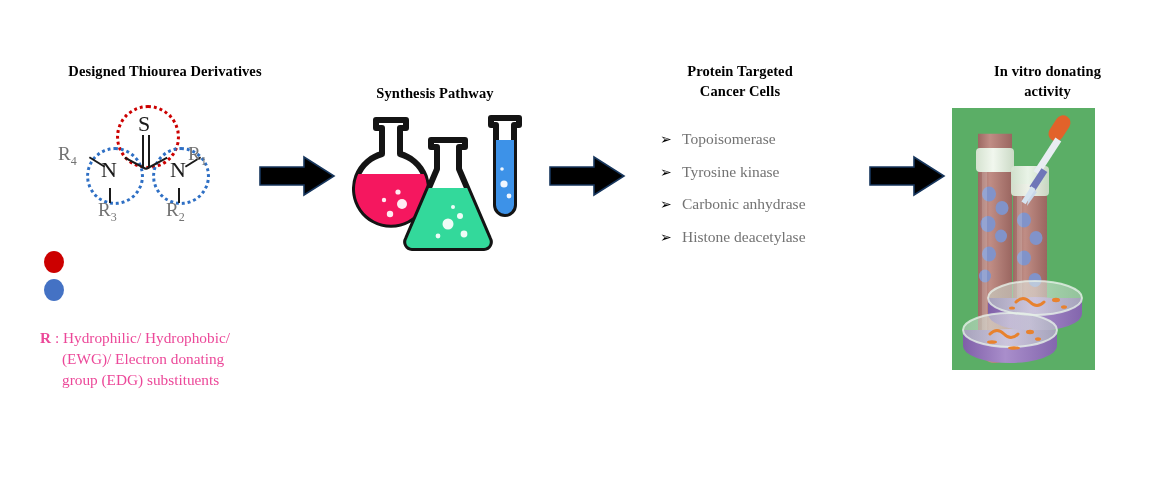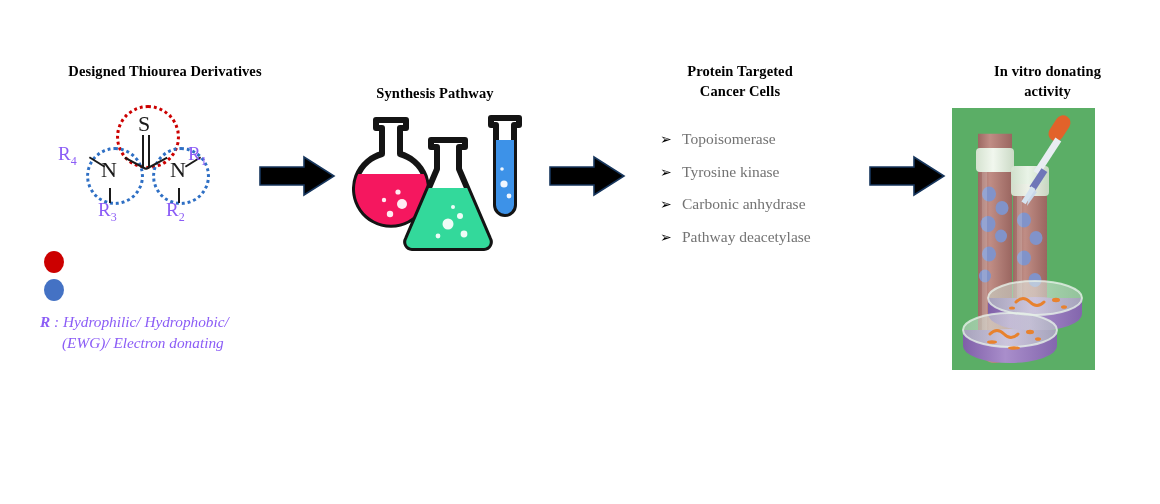--- a/index.html
+++ b/index.html
@@ -15,36 +15,36 @@
   }
 
   
   #p1-title{left:20px;top:62px;width:290px;}
   #struct{position:absolute;left:60px;top:105px;width:190px;height:120px;}
   .atom{
     position:absolute;font-family:"Liberation Serif",serif;font-size:22px;
     color:#1a1a1a;font-weight:500;
   }
   .rlabel{
-    position:absolute;font-family:"Liberation Serif",serif;font-size:19px;color:#8b5cf6;
+    position:absolute;font-family:"Liberation Serif",serif;font-size:19px;color:#737373;
   }
   .rlabel sub{font-size:12px;}
   .dcircle{position:absolute;border-radius:50%;}
   .dc-red{border:3.4px dotted #CC0000;}
   .dc-blue{border:3.4px dotted #2E6FC4;}
   .bondline{position:absolute;background:#1a1a1a;}
 
   
   .legrow{position:absolute;display:flex;align-items:center;}
   .legdot{width:20px;height:22px;border-radius:50%;flex:0 0 auto;}
   .legtxt{font-size:15.5px;color:#000;margin-left:11px;white-space:nowrap;}
 
   #rdesc{
-    position:absolute;left:40px;top:312px;width:258px;
-    font-size:15.3px;color:#8b5cf6;line-height:1.36;font-style:italic;
+    position:absolute;left:40px;top:328px;width:258px;
+    font-size:15.3px;color:#ec4899;line-height:1.36;
   }
   #rdesc b{font-weight:bold;}
   #rdesc .ind{display:block;padding-left:22px;}
 
   
   .arrow{position:absolute;}
 
   
   #p2-title{left:330px;top:54px;width:210px;margin-top:30px;}
   #flasks{position:absolute;left:352px;top:112px;width:180px;height:152px;}
@@ -95,20 +95,21 @@
 <div class="legrow" style="left:44px;top:251px;">
   <span class="legdot" style="background:#CC0000;"></span>
 </div>
 <div class="legrow" style="left:44px;top:279px;">
   <span class="legdot" style="background:#4472C4;"></span>
 </div>
 
 <div id="rdesc">
   <span><b>R</b><span> : </span><span>Hydrophilic/ Hydrophobic/</span></span>
   <span class="ind">(EWG)/ Electron donating</span>
+  <span class="ind">group (EDG) substituents</span>
 </div>
 
 <div class="arrow" style="left:258px;top:155px;">
   <svg width="78" height="42" viewBox="0 0 78 42">
     <polygon points="2,12 46,12 46,2 76,21 46,40 46,30 2,30" fill="#000000" stroke="#17365D" stroke-width="1.6"></polygon>
   </svg>
 </div>
 
 <div class="ptitle" id="p2-title">Synthesis Pathway</div>
 
@@ -178,21 +179,21 @@
   <div class="brow">
     <span class="bmark">➢</span>
     <span class="btxt">Tyrosine kinase</span>
   </div>
   <div class="brow">
     <span class="bmark">➢</span>
     <span class="btxt">Carbonic anhydrase</span>
   </div>
   <div class="brow">
     <span class="bmark">➢</span>
-    <span class="btxt">Pathway deacetylase</span>
+    <span class="btxt">Histone deacetylase</span>
   </div>
 </div>
 
 <div class="arrow" style="left:868px;top:155px;">
   <svg width="78" height="42" viewBox="0 0 78 42">
     <polygon points="2,12 46,12 46,2 76,21 46,40 46,30 2,30" fill="#000000" stroke="#17365D" stroke-width="1.6"></polygon>
   </svg>
 </div>
 
 <div class="ptitle" id="p4-title">

